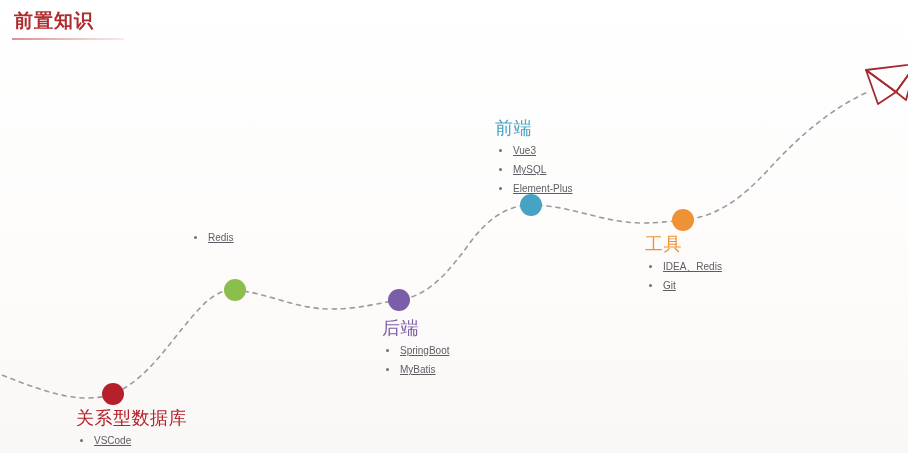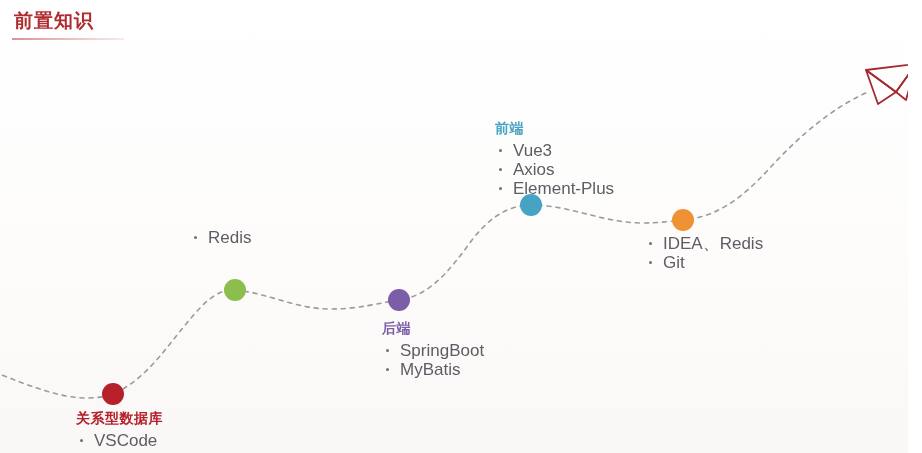--- a/index.html
+++ b/index.html
@@ -47,37 +47,38 @@
     width: 922px;
     height: 453px;
   }
 
   
   .group {
     position: absolute;
     white-space: nowrap;
   }
   .group-title {
-    font-size: 14px;
-    font-weight: bold;
+    font-size: 18px;
+    font-weight: normal;
     line-height: 20px;
     margin: 0 0 3px 0;
     letter-spacing: 0.5px;
   }
   .bullets {
     list-style: none;
     margin: 0;
     padding: 0;
   }
   .bullets li {
     position: relative;
     padding-left: 18px;
-    font-size: 17px;
+    font-size: 10px;
     line-height: 19px;
     color: #5d5d63;
+    text-decoration: underline;
   }
   .bullets li::before {
     content: "";
     position: absolute;
     left: 4px;
     top: 8px;
     width: 3px;
     height: 3px;
     border-radius: 50%;
     background: #6f6f75;
@@ -147,25 +148,26 @@
     <ul class="bullets">
       <li>SpringBoot</li>
       <li>MyBatis</li>
     </ul>
   </div>
 
   <div class="group" id="grp-front">
     <div class="group-title" style="color: rgb(71, 163, 196);">前端</div>
     <ul class="bullets">
       <li>Vue3</li>
-      <li>Axios</li>
+      <li>MySQL</li>
       <li>Element-Plus</li>
     </ul>
   </div>
 
   <div class="group" id="grp-tools">
+    <div class="group-title" style="color: rgb(239, 146, 54);">工具</div>
     <ul class="bullets">
       <li>IDEA、Redis</li>
       <li>Git</li>
     </ul>
   </div>
 
 </div>
 
 </body></html>

